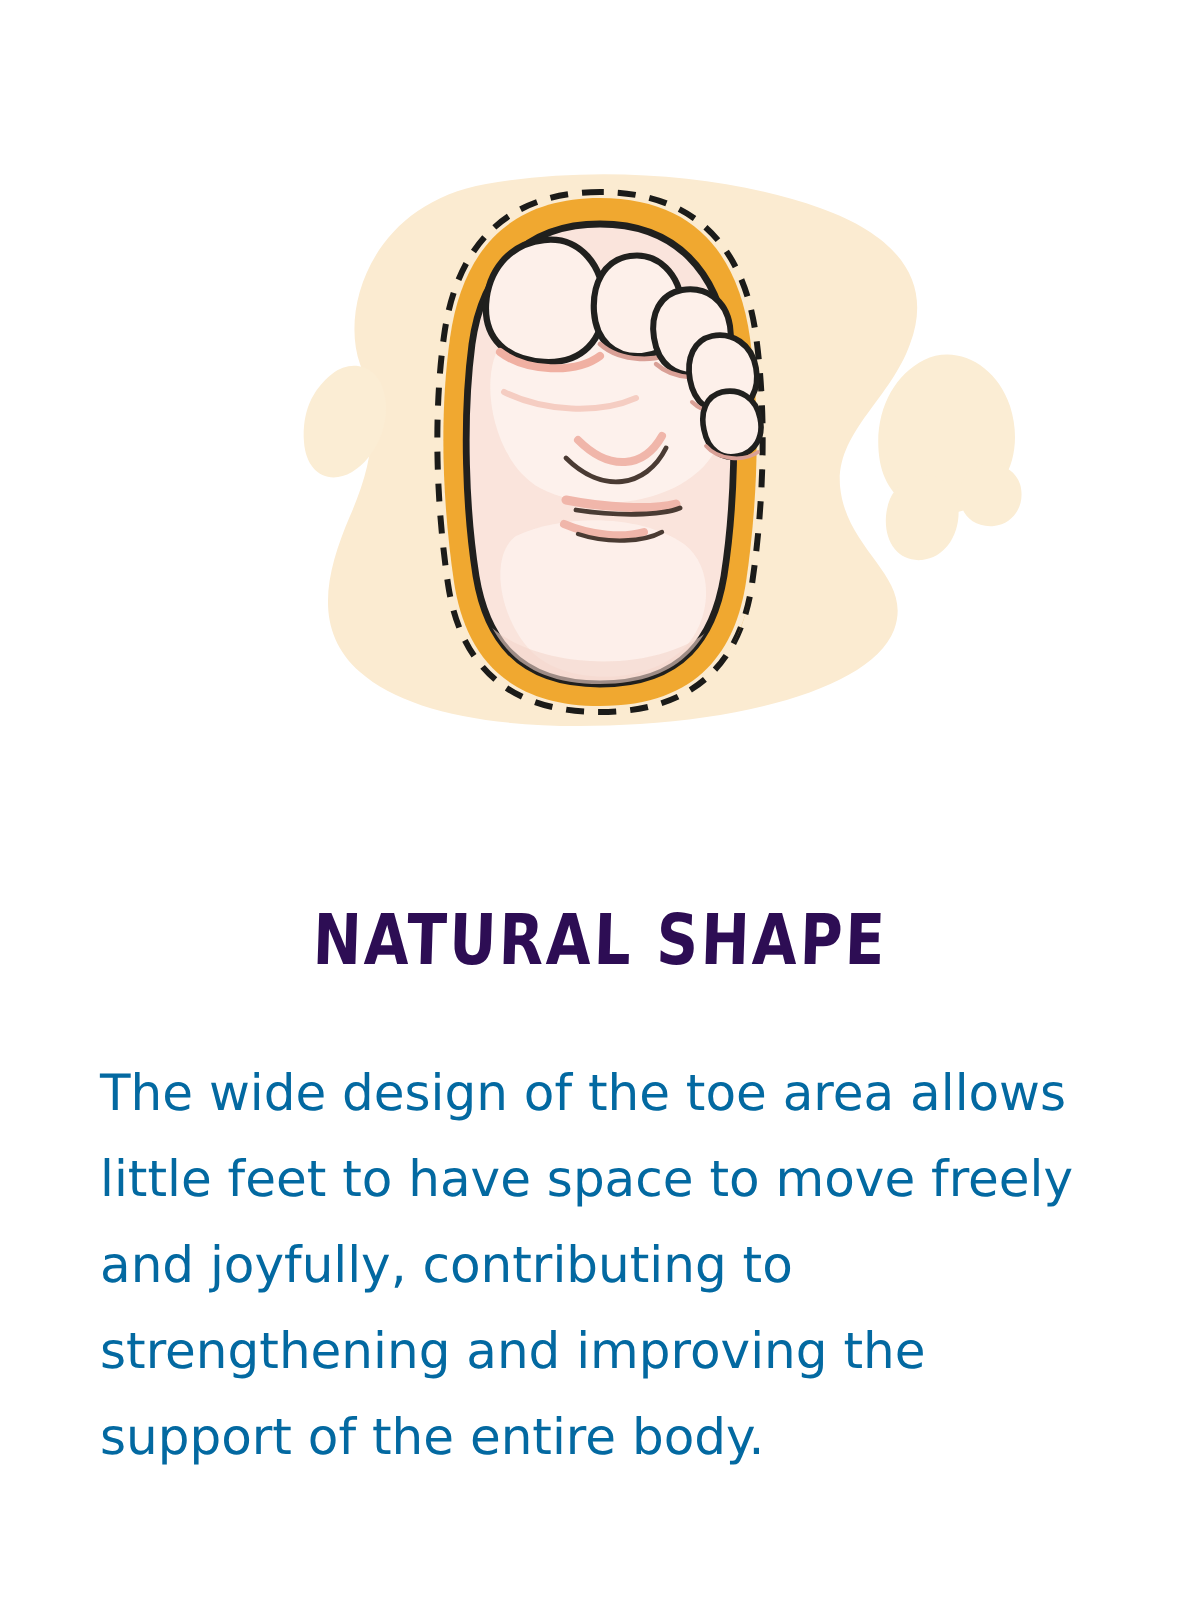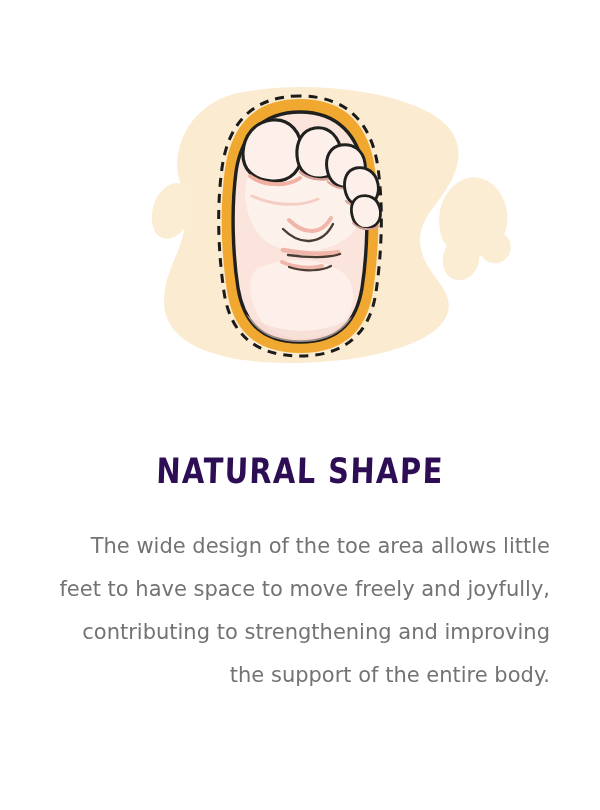--- a/index.html
+++ b/index.html
@@ -43,25 +43,25 @@
     letter-spacing: 1.5px;
     color: #2d0d54;
     text-align: center;
     font-stretch: condensed;
     transform: scaleX(0.92) skewX(-2deg);
     line-height: 1.1;
   }
   .body-text {
     margin: 34px 0 0 0;
     width: 500px;
-    text-align: right;
+    text-align: left;
     font-family: "DejaVu Sans", sans-serif;
-    font-size: 21px;
+    font-size: 25px;
     line-height: 43px;
-    color: #737373;
+    color: #0369a1;
     font-weight: 400;
   }
 </style>
 </head>
 <body>
 
 <div class="card">
 
   <div class="illustration">
     <svg viewBox="0 0 600 430" xmlns="http://www.w3.org/2000/svg">

